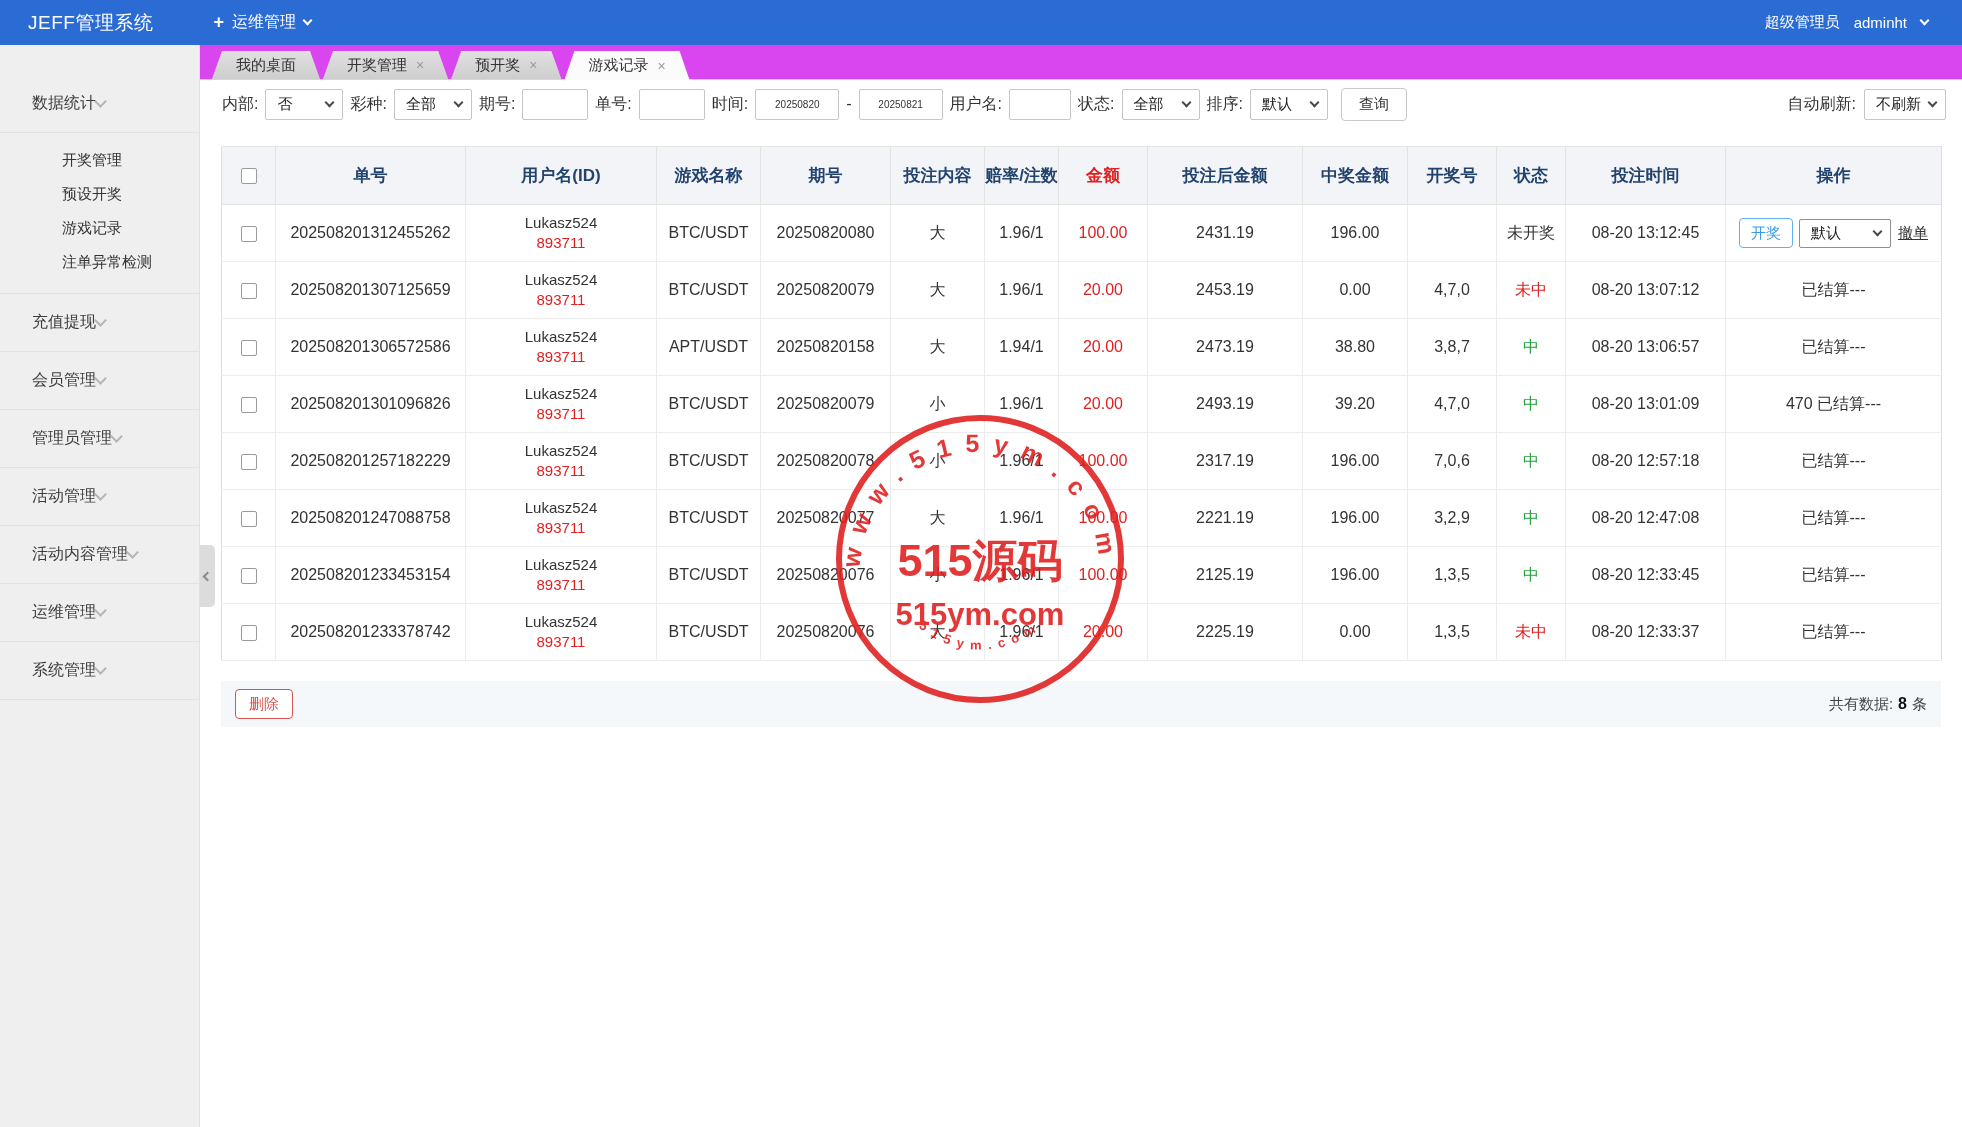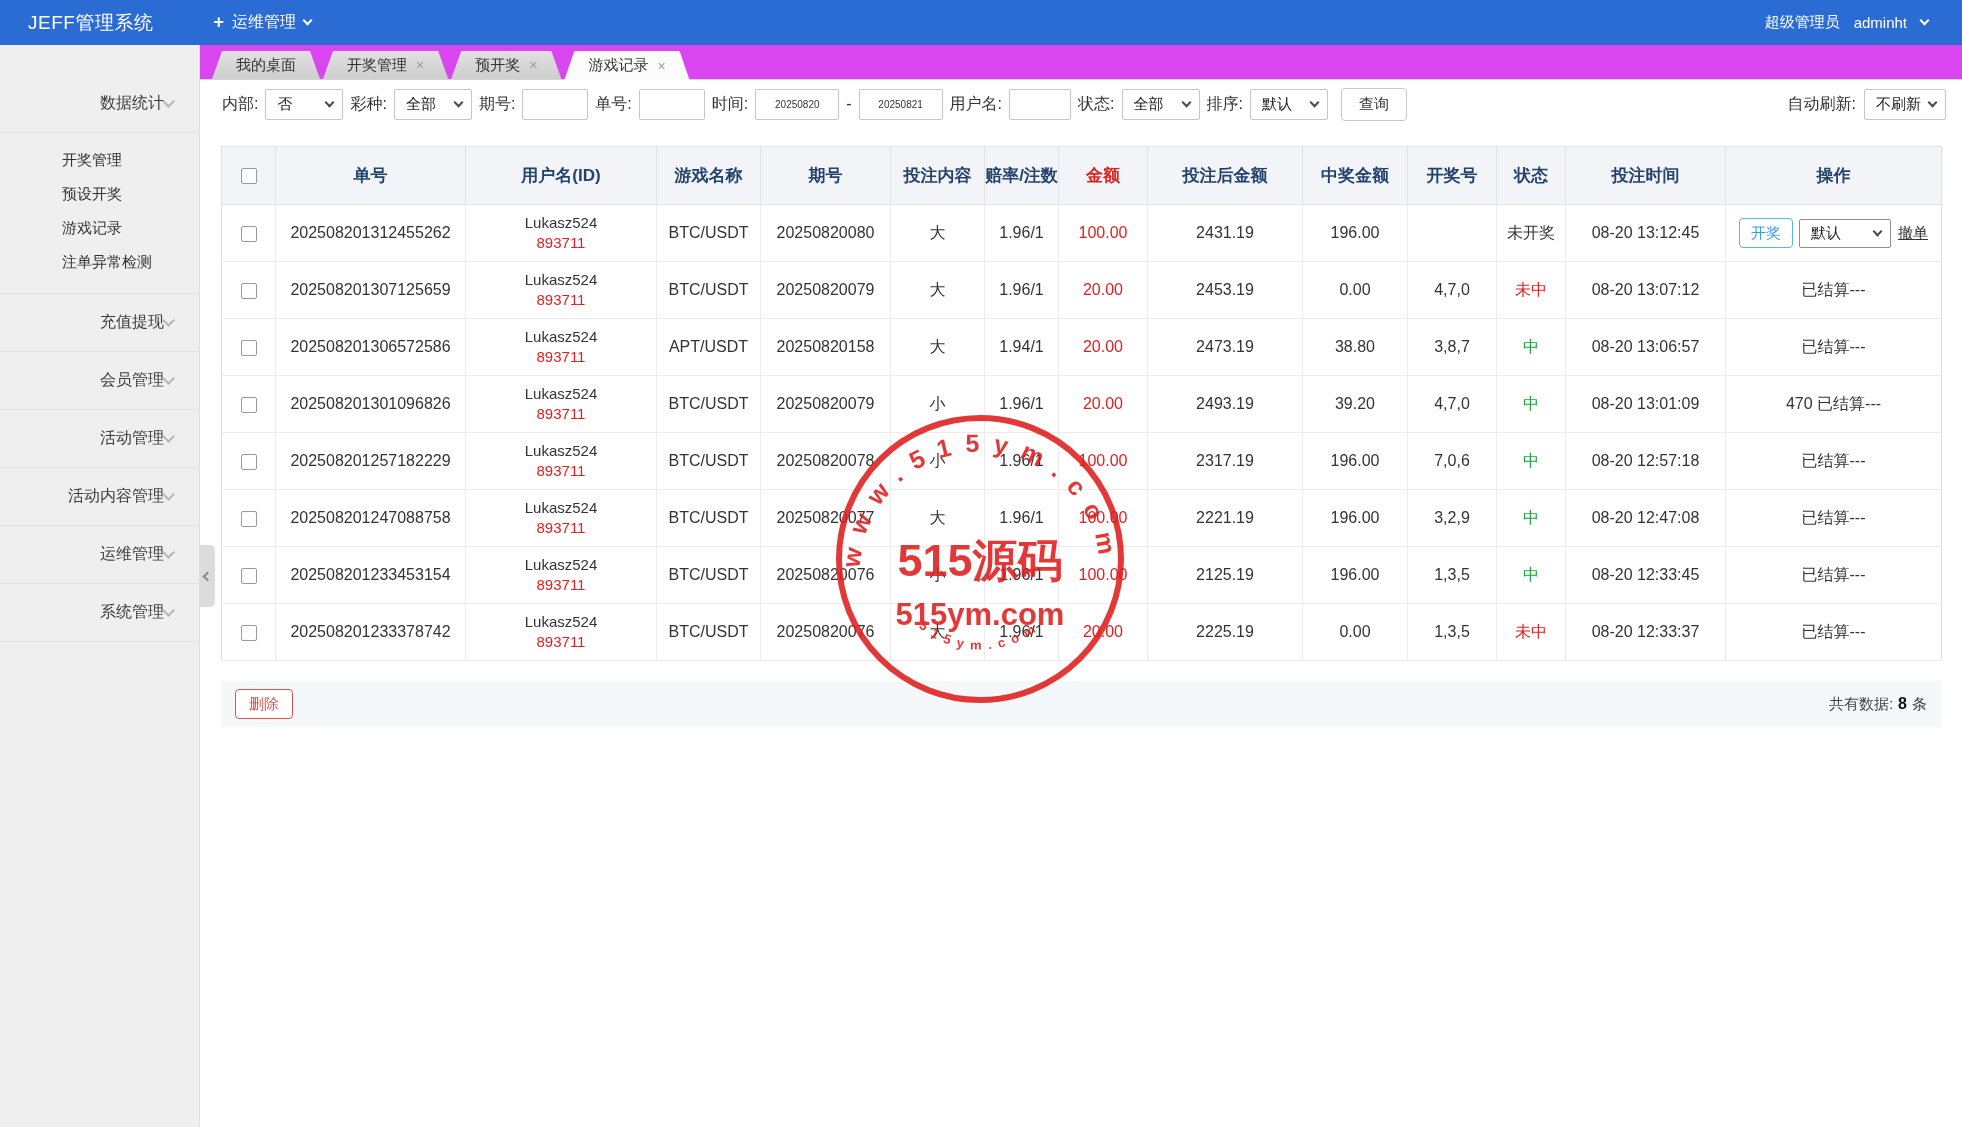--- a/index.html
+++ b/index.html
@@ -14,21 +14,21 @@
   .nav-right { margin-left:auto; display:flex; align-items:center; gap:14px; font-size:15px; padding-right:34px; }
   .chev { width:9px; height:9px; border-right:2px solid #b5b5b5; border-bottom:2px solid #b5b5b5; display:inline-block; }
   .chev.down { transform:rotate(45deg); margin-top:-4px; }
   .chev.up   { transform:rotate(-135deg); margin-top:5px; }
   .chev.white { border-color:#fff; width:7px; height:7px; }
   .chev.left { transform:rotate(135deg); border-color:#8b8b8b; width:7px; height:7px; }
 
   
   .layout { display:flex; height:1082px; }
   .sidebar { width:200px; background:#efefef; border-right:1px solid #e0e0e0; padding-top:30px; flex:none; }
-  .side-item { height:58px; display:flex; align-items:center; justify-content:flex-end;
+  .side-item { height:58px; display:flex; align-items:center; justify-content:flex-start;
     padding:0 26px 0 32px; border-bottom:1px solid #e2e2e2; color:#3c3c3c; font-size:16px; cursor:pointer; }
   .side-sub { padding:10px 0 14px; border-bottom:1px solid #e2e2e2; }
   .side-sub-item { height:34px; line-height:34px; padding-left:62px; font-size:15px; color:#333; cursor:pointer; }
 
   .main { flex:1; display:flex; flex-direction:column; background:#fff; position:relative; }
   .collapse-handle { position:absolute; left:0; top:500px; width:15px; height:62px; background:#dcdcdc;
     border-radius:0 5px 5px 0; display:flex; align-items:center; justify-content:center; cursor:pointer; z-index:5; }
 
   
   .tabstrip { height:35px; background:#d946ef; border-bottom:1px solid #d6d6d6; display:flex; align-items:flex-end; padding-left:12px; flex:none; }
@@ -108,20 +108,24 @@
         <div class="side-sub-item">预设开奖</div>
         <div class="side-sub-item">游戏记录</div>
         <div class="side-sub-item">注单异常检测</div>
       </div>
       <div class="side-item">
         <span class="side-label">充值提现</span>
         <i class="chev down"></i>
       </div>
       <div class="side-item">
         <span class="side-label">会员管理</span>
+        <i class="chev down"></i>
+      </div>
+      <div class="side-item">
+        <span class="side-label">管理员管理</span>
         <i class="chev down"></i>
       </div>
       <div class="side-item">
         <span class="side-label">活动管理</span>
         <i class="chev down"></i>
       </div>
       <div class="side-item">
         <span class="side-label">活动内容管理</span>
         <i class="chev down"></i>
       </div>

